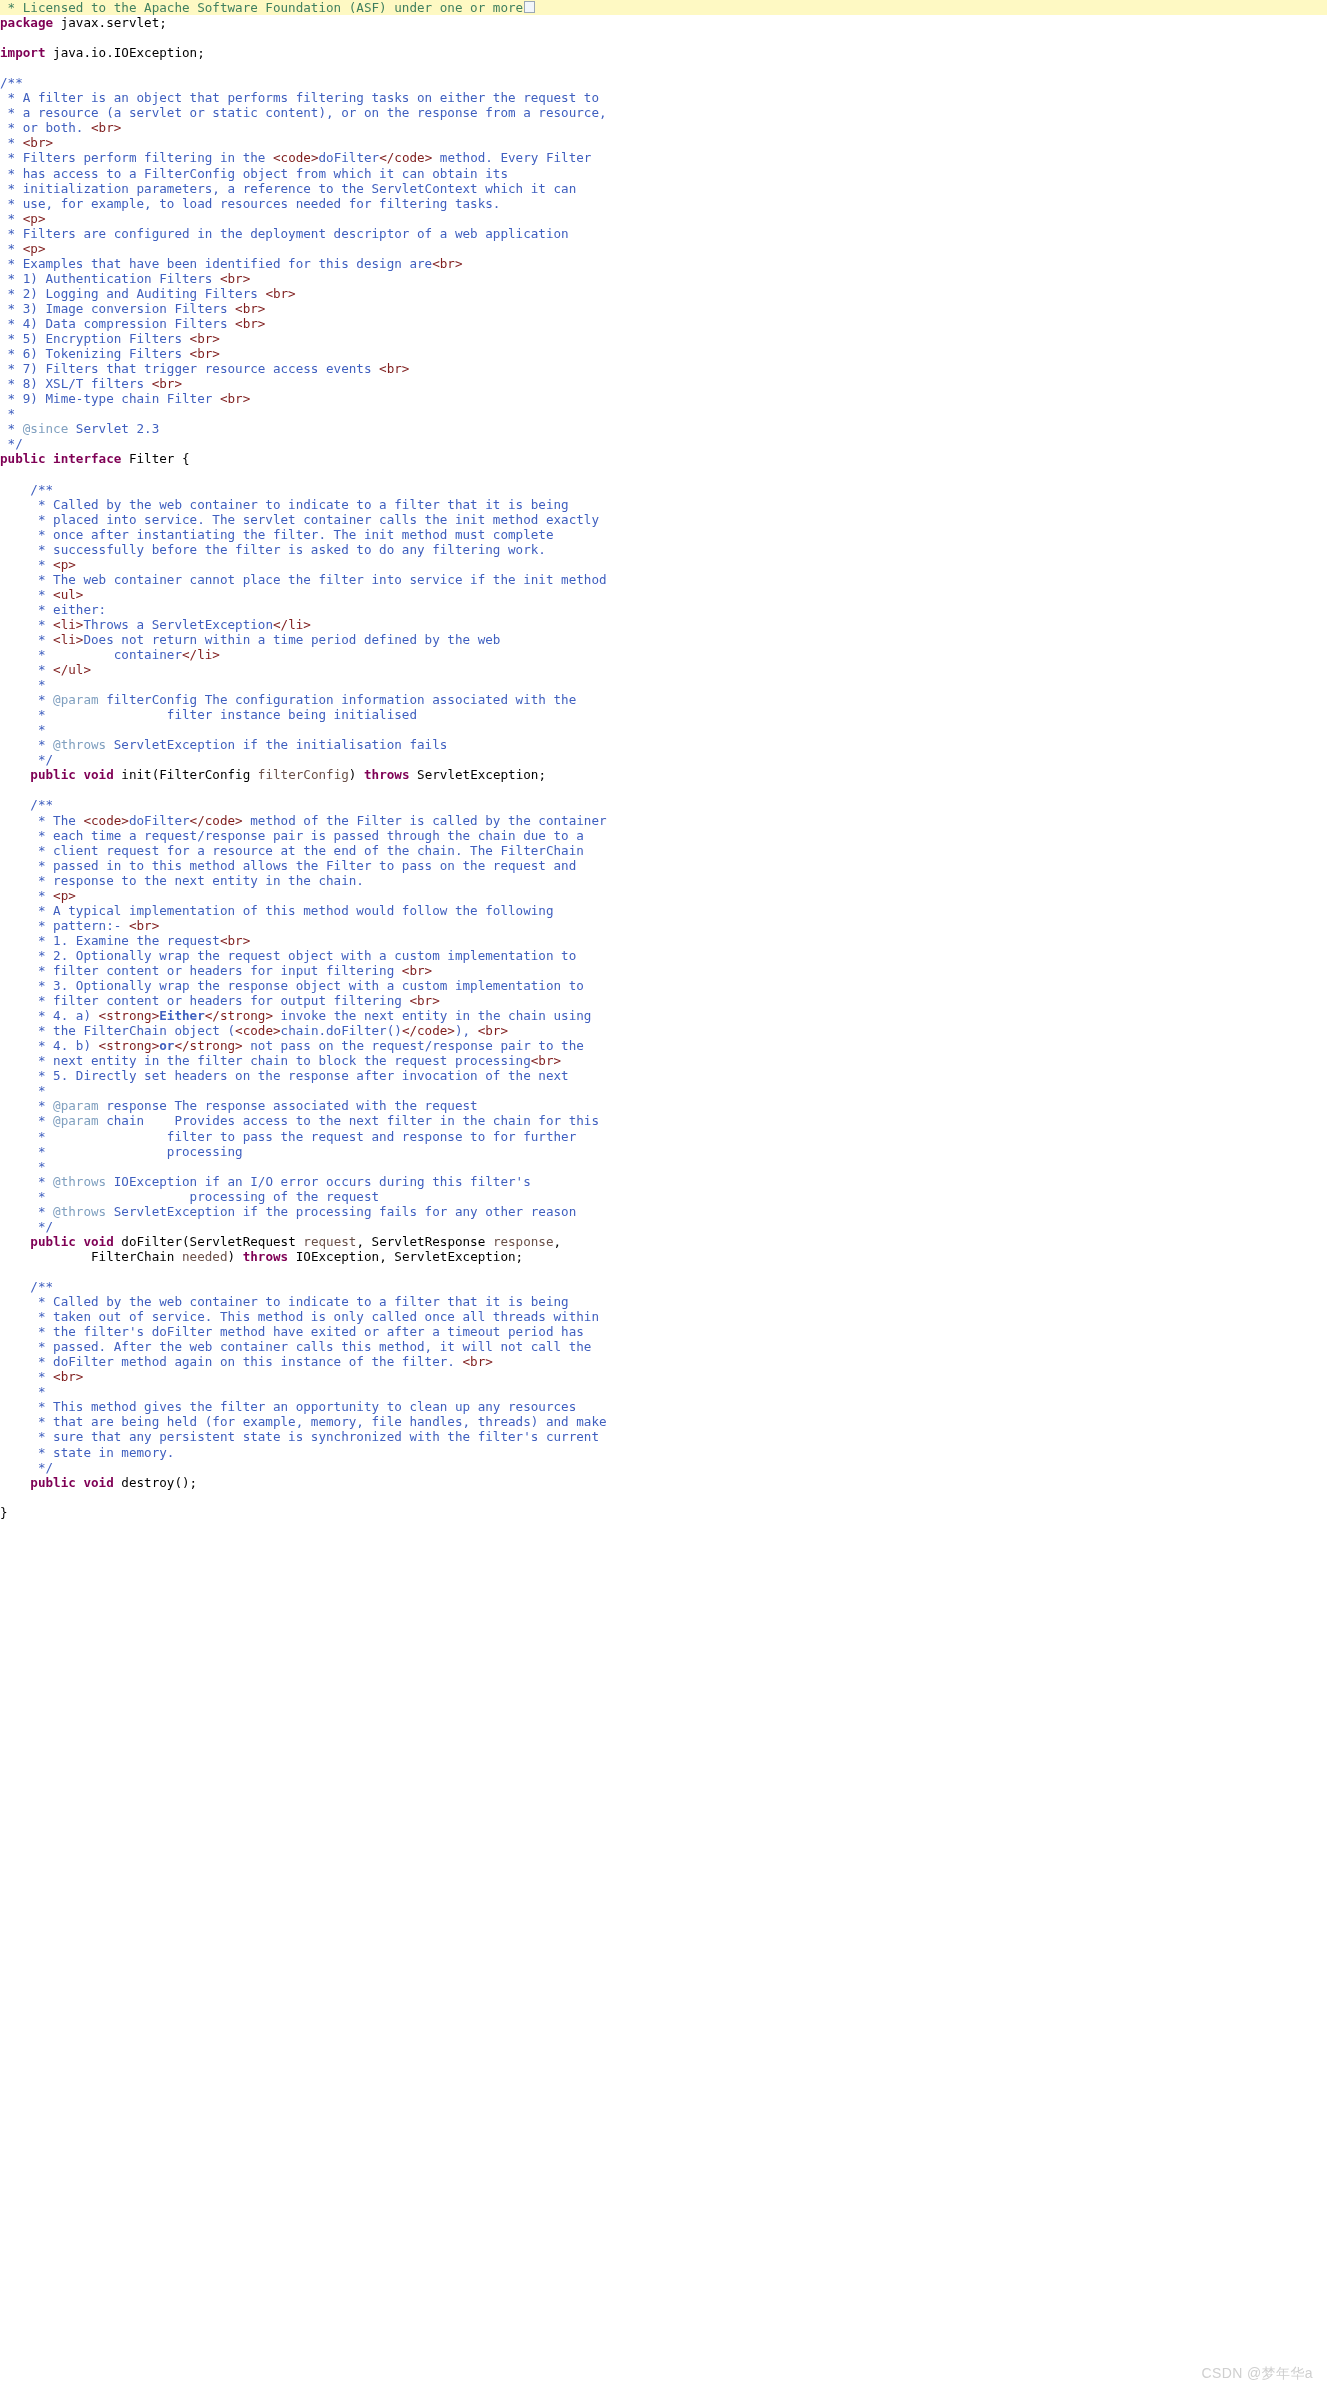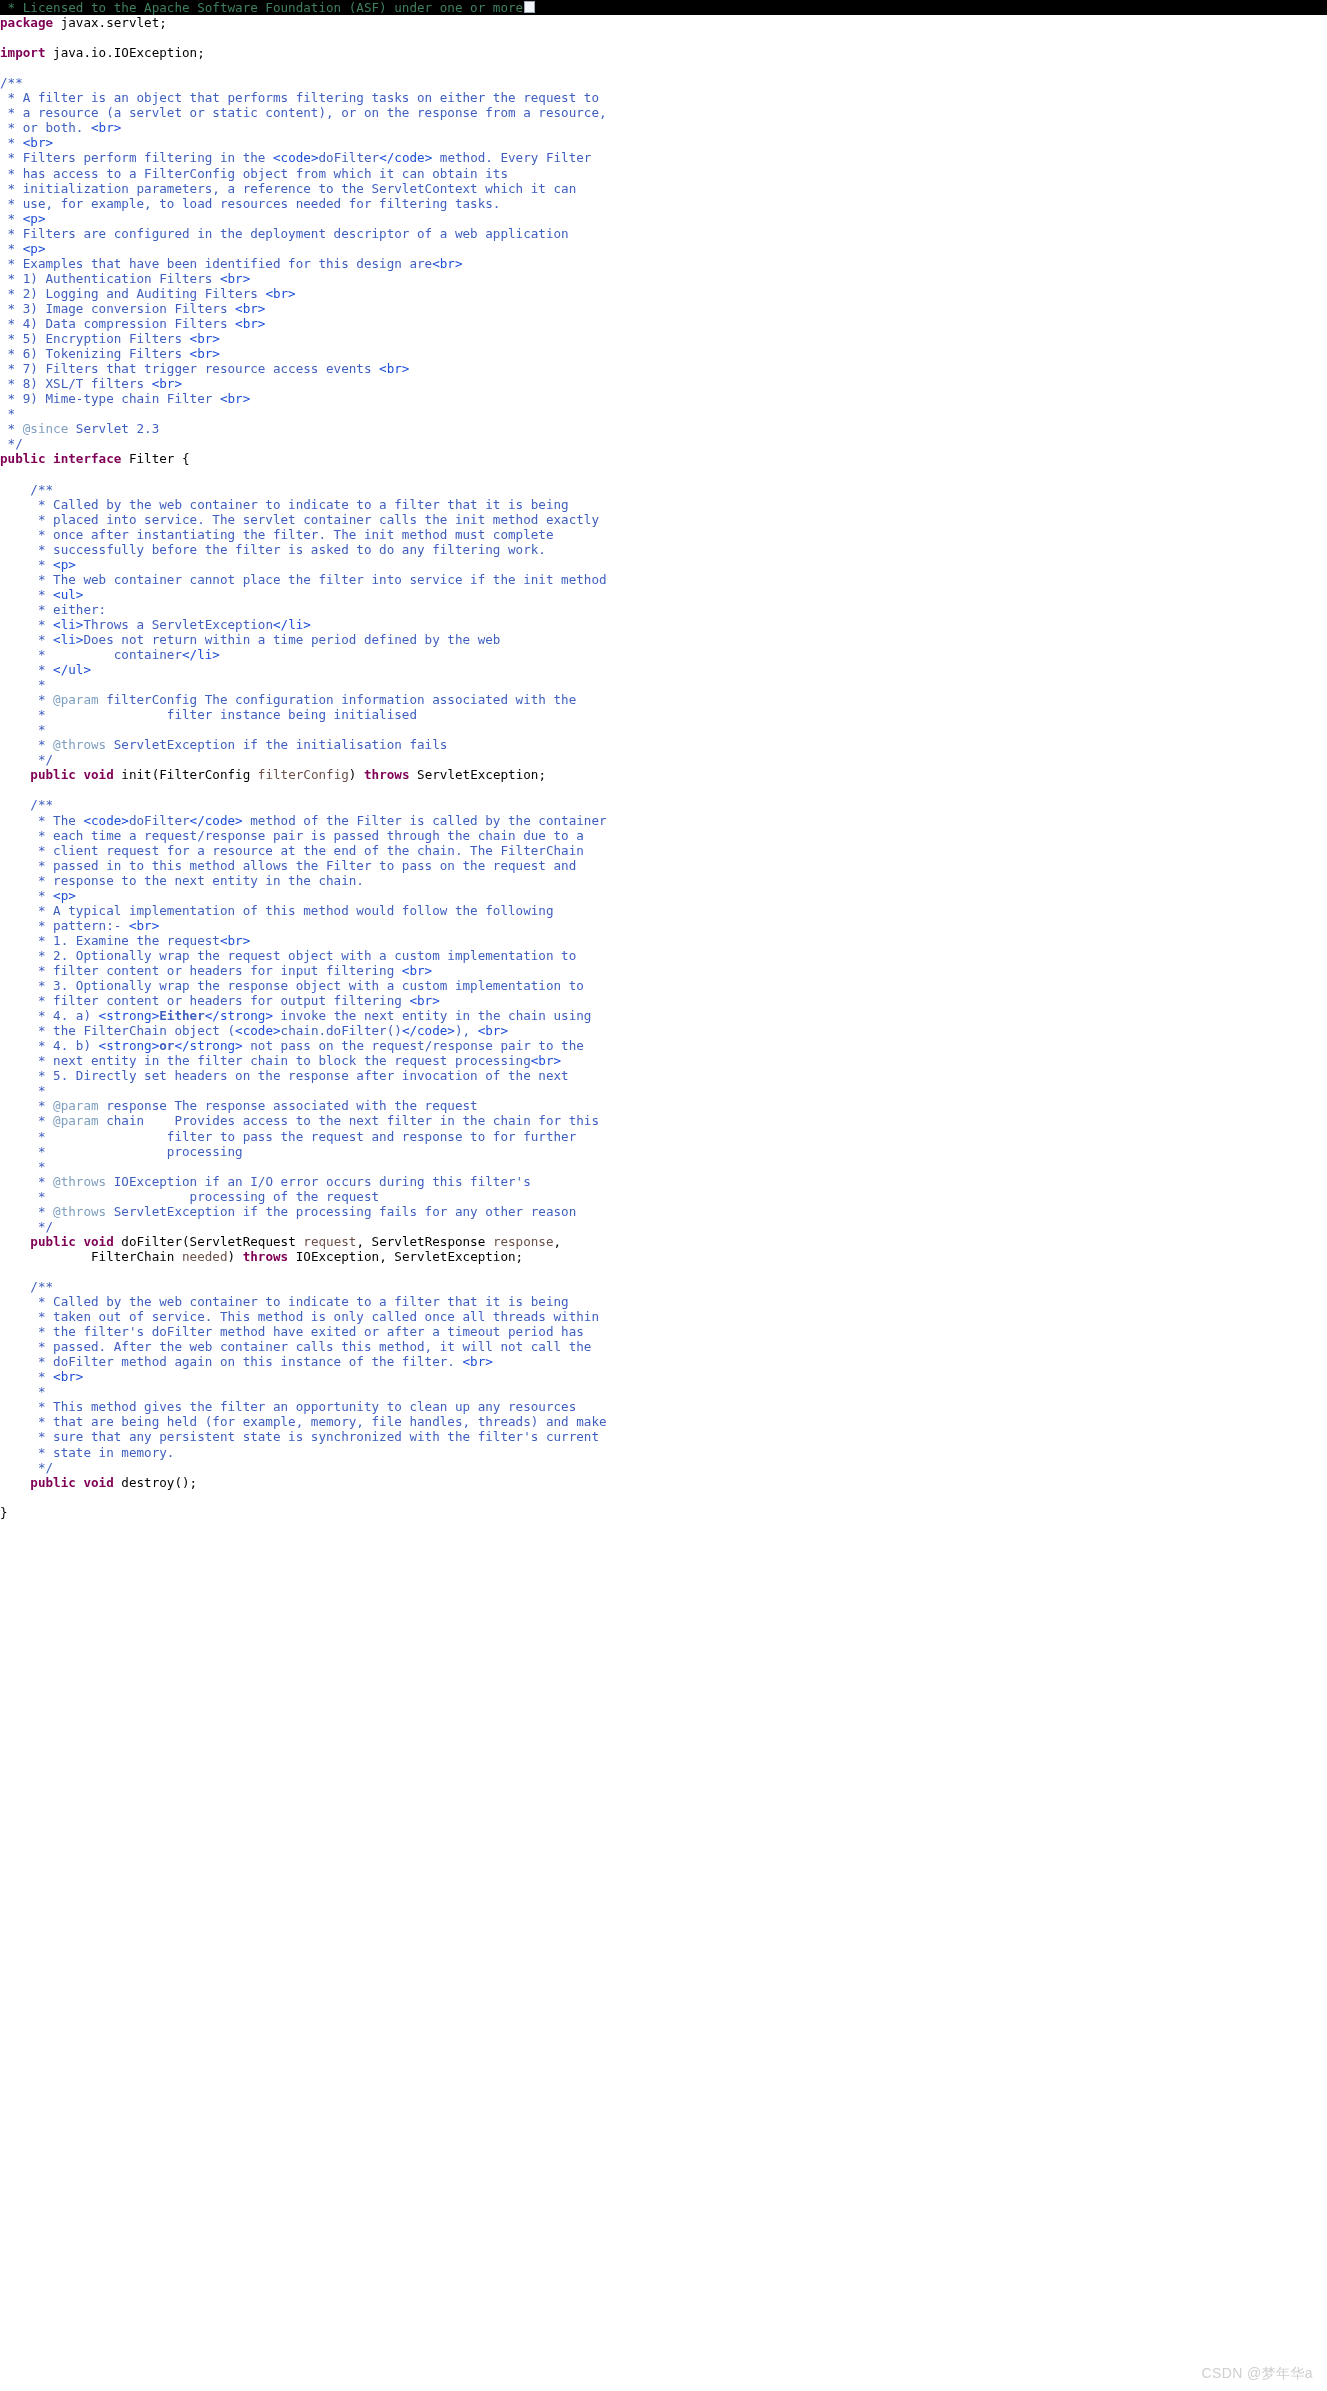--- a/index.html
+++ b/index.html
@@ -24,29 +24,29 @@
   }
   .line {
     height: 15.05px;
     line-height: 15.05px;
     font-size: 12.6px;
     white-space: pre;
     letter-spacing: 0px;
     padding-left: 0px;
   }
   .line.folded {
-    background: #000000;
+    background: #fef9c3;
   }
   
   .kw      { color: #7f0055; font-weight: bold; }
   .plain   { color: #000000; }
   .cmt     { color: #3f7f5f; }
   .doc     { color: #3f5fbf; }
   .doctag  { color: #7f9fbf; }
-  .dochtml { color: #1d4ed8; margin-top: 20px; }
+  .dochtml { color: #7f1d1d; margin-top: 20px; }
   .docbold { color: #3f5fbf; font-weight: bold; margin-top: 11px; }
   .param   { color: #6a5049; }
   .fold-marker {
     display: inline-block;
     width: 9px;
     height: 10px;
     border: 1px solid #9aa7b5;
     background: #f2f6fb;
     vertical-align: -1px;
     margin-left: 1px;

